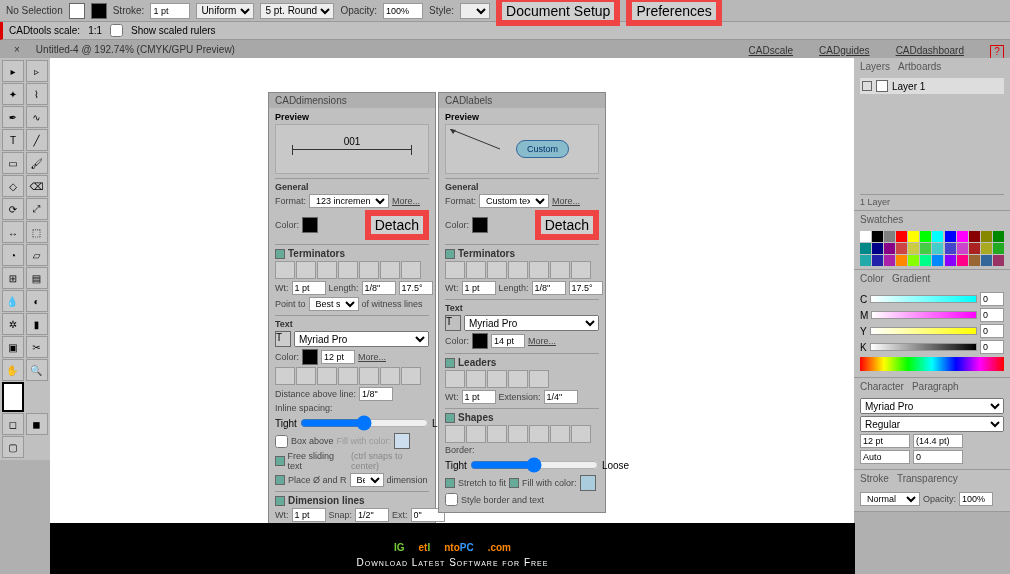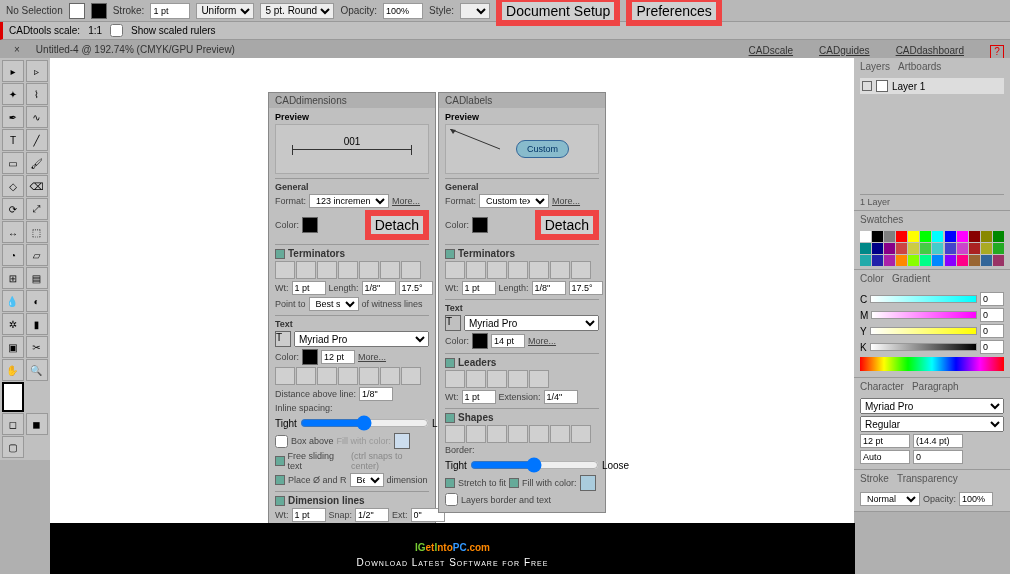--- a/index.html
+++ b/index.html
@@ -43,21 +43,21 @@
 .rp-body{padding:3px 6px;}
 .layer-row{display:flex;align-items:center;gap:4px;padding:2px;background:#ddd;}
 .eye{width:10px;height:10px;border:1px solid #666;}
 .sw-grid{display:grid;grid-template-columns:repeat(12,1fr);gap:1px;}
 .sw{width:11px;height:11px;}
 .color-slider{display:flex;align-items:center;gap:3px;margin:2px 0;}
 .slider-track{flex:1;height:8px;background:linear-gradient(to right,#fff,#f0f);border:1px solid #999;}
 .spectrum{height:14px;background:linear-gradient(to right,red,yellow,lime,cyan,blue,magenta,red);margin:3px 0;}
 .watermark{position:absolute;bottom:0;left:50px;right:155px;text-align:center;background:#000;padding:6px;}
 .watermark .t1{font-size:24px;font-weight:bold;}
-.watermark .t1 .g{color:#7c3;}.watermark .t1 .o{color:#f80;}.watermark .t1 .b{color:#39f;}
+.watermark .t1 .g{color:#7c3;}.watermark .t1 .o{color:#f80;padding-left:14px;}.watermark .t1 .b{color:#39f;}
 .watermark .t2{color:#fff;font-size:10px;letter-spacing:1px;font-variant:small-caps;}
 </style>
 </head>
 <body>
 
 <div class="topbar">
   <span class="lbl">No Selection</span>
   <span class="swatch" style="background:#fff"></span>
   <span class="swatch" style="background:#000"></span>
   <span class="lbl">Stroke:</span>
@@ -367,21 +367,21 @@
           </div>
         <div class="row">
             <span class="chk"></span>
             <label>Stretch to fit</label>
             <span class="chk"></span>
             <label>Fill with color:</label>
             <span class="swatch" style="background:#acd"></span>
           </div>
         <div class="row">
             <input type="checkbox" style="">
-            <label>Layers border and text</label>
+            <label>Style border and text</label>
           </div>
       </div>
     </div>
   </div>
 
   <div class="right-panels">
     <div class="rp">
       <div class="rp-hdr">
           <span>Layers</span>
           <span>Artboards</span>

